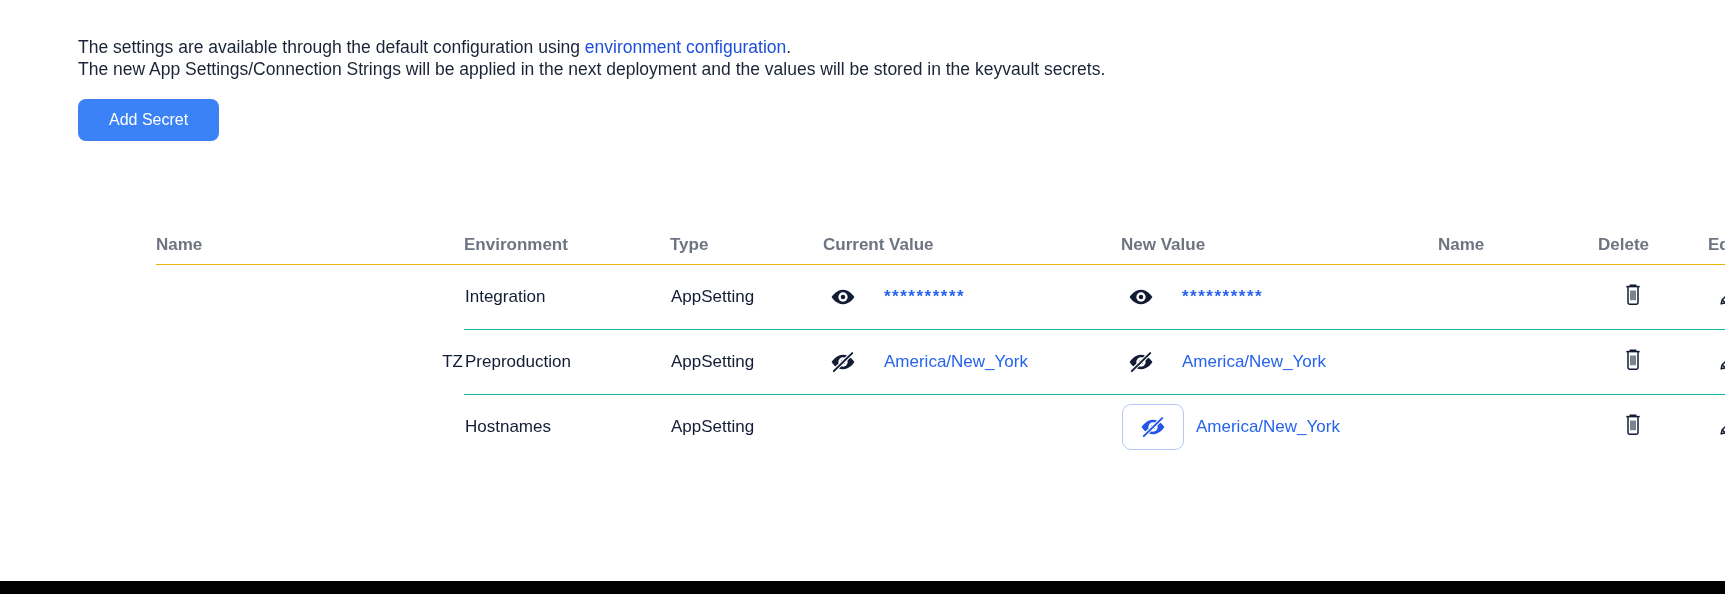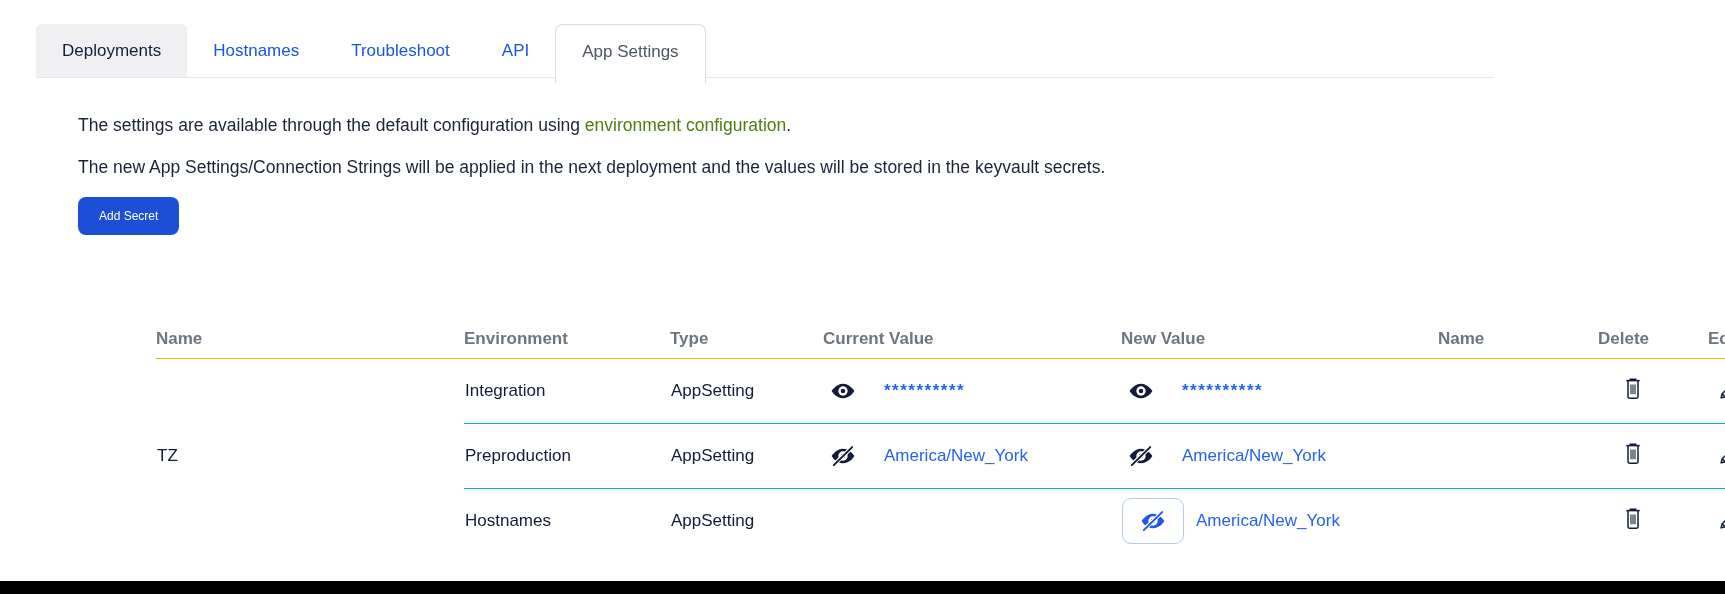--- a/index.html
+++ b/index.html
@@ -13,62 +13,55 @@
   .tab { font-size: 17px; line-height: 21px; padding: 16px 26px; white-space: nowrap;
          color: #1A56DB; cursor: pointer; }
   .tab--first { background: #f0f0f2; color: #131f3c; border-radius: 6px 6px 0 0; }
   .tab--active { background: #fff; color: #4b5563; border: 1px solid #d9dde3; border-bottom: none;
                  border-radius: 8px 8px 0 0; padding-bottom: 21px; margin-bottom: -6px; }
 
   
   .content { margin-left: 78px; color: #1b2437; }
   .intro-line { font-size: 17.5px; line-height: 22px; margin: 0; }
   .intro-line--1 { margin-top: 36px; }
-  .intro-line--2 { margin-top: 20px; }
-  .text-link { color: #4d7c0f; cursor: pointer; text-decoration: none; }
-
-  
-  .btn-primary { display: inline-block; margin-top: 19px; background: #1d4ed8; color: #fff;
-                 font-size: 12px; font-family: inherit; padding: 12px 21px; border: none;
+  .intro-line--2 { }
+  .text-link { color: #1d4ed8; cursor: pointer; text-decoration: none; }
+
+  
+  .btn-primary { display: inline-block; margin-top: 19px; background: #3b82f6; color: #fff;
+                 font-size: 16px; font-family: inherit; padding: 12px 31px; border: none;
                  border-radius: 8px; cursor: pointer; }
 
   
   table.settings { margin: 58px 0 0 78px; border-collapse: collapse; table-layout: fixed;
                    width: 1590px; font-size: 17px; }
   table.settings th { text-align: left; font-weight: bold; color: #6e7582; white-space: nowrap;
                       padding: 36px 0 9px 0; border-bottom: 1px solid #eab308; }
   table.settings td { height: 65px; vertical-align: middle; color: #131c35; white-space: nowrap; }
   tr.row--bordered td { border-top: 1px solid #14b8a6; }
-  td.cell-name { color: #131c35; }
+  td.cell-name { color: #131c35; text-align: right; }
   .vcell { display: flex; align-items: center; gap: 28px; }
   .vcell .icon-wrap { display: inline-flex; width: 26px; margin-left: 6px; cursor: pointer; }
   .value-link { color: #2563eb; cursor: pointer; }
   .value-masked { letter-spacing: 1.5px; font-weight: bold; }
   .eye-btn { display: inline-flex; align-items: center; justify-content: center; width: 62px;
              height: 46px; background: #fff; border: 1px solid #b6c8f9; border-radius: 9px;
              cursor: pointer; padding: 0; }
   .vcell--btnrow { gap: 12px; }
   .icon-trash { margin-left: 22px; cursor: pointer; display: inline-flex; }
   .icon-pencil { margin-left: 8px; cursor: pointer; display: inline-flex; }
 
   
   .bottom-bar { position: absolute; left: 0; right: 0; bottom: 0; height: 13px; background: #000; }
 </style>
 </head>
 <body>
 
 <div class="page">
 
-  <div class="tabbar">
-    <div class="tab tab--first">Deployments</div>
-    <div class="tab">Hostnames</div>
-    <div class="tab">Troubleshoot</div>
-    <div class="tab">API</div>
-    <div class="tab tab--active">App Settings</div>
-  </div>
 
   <div class="content">
 
     
     <p class="intro-line intro-line--1"><span>The settings are available through the default configuration using </span><span class="text-link">environment configuration</span><span>.</span></p>
     <p class="intro-line intro-line--2">The new App Settings/Connection Strings will be applied in the next deployment and the values will be stored in the keyvault secrets.</p>
 
     
     <button class="btn-primary">Add Secret</button>
 

